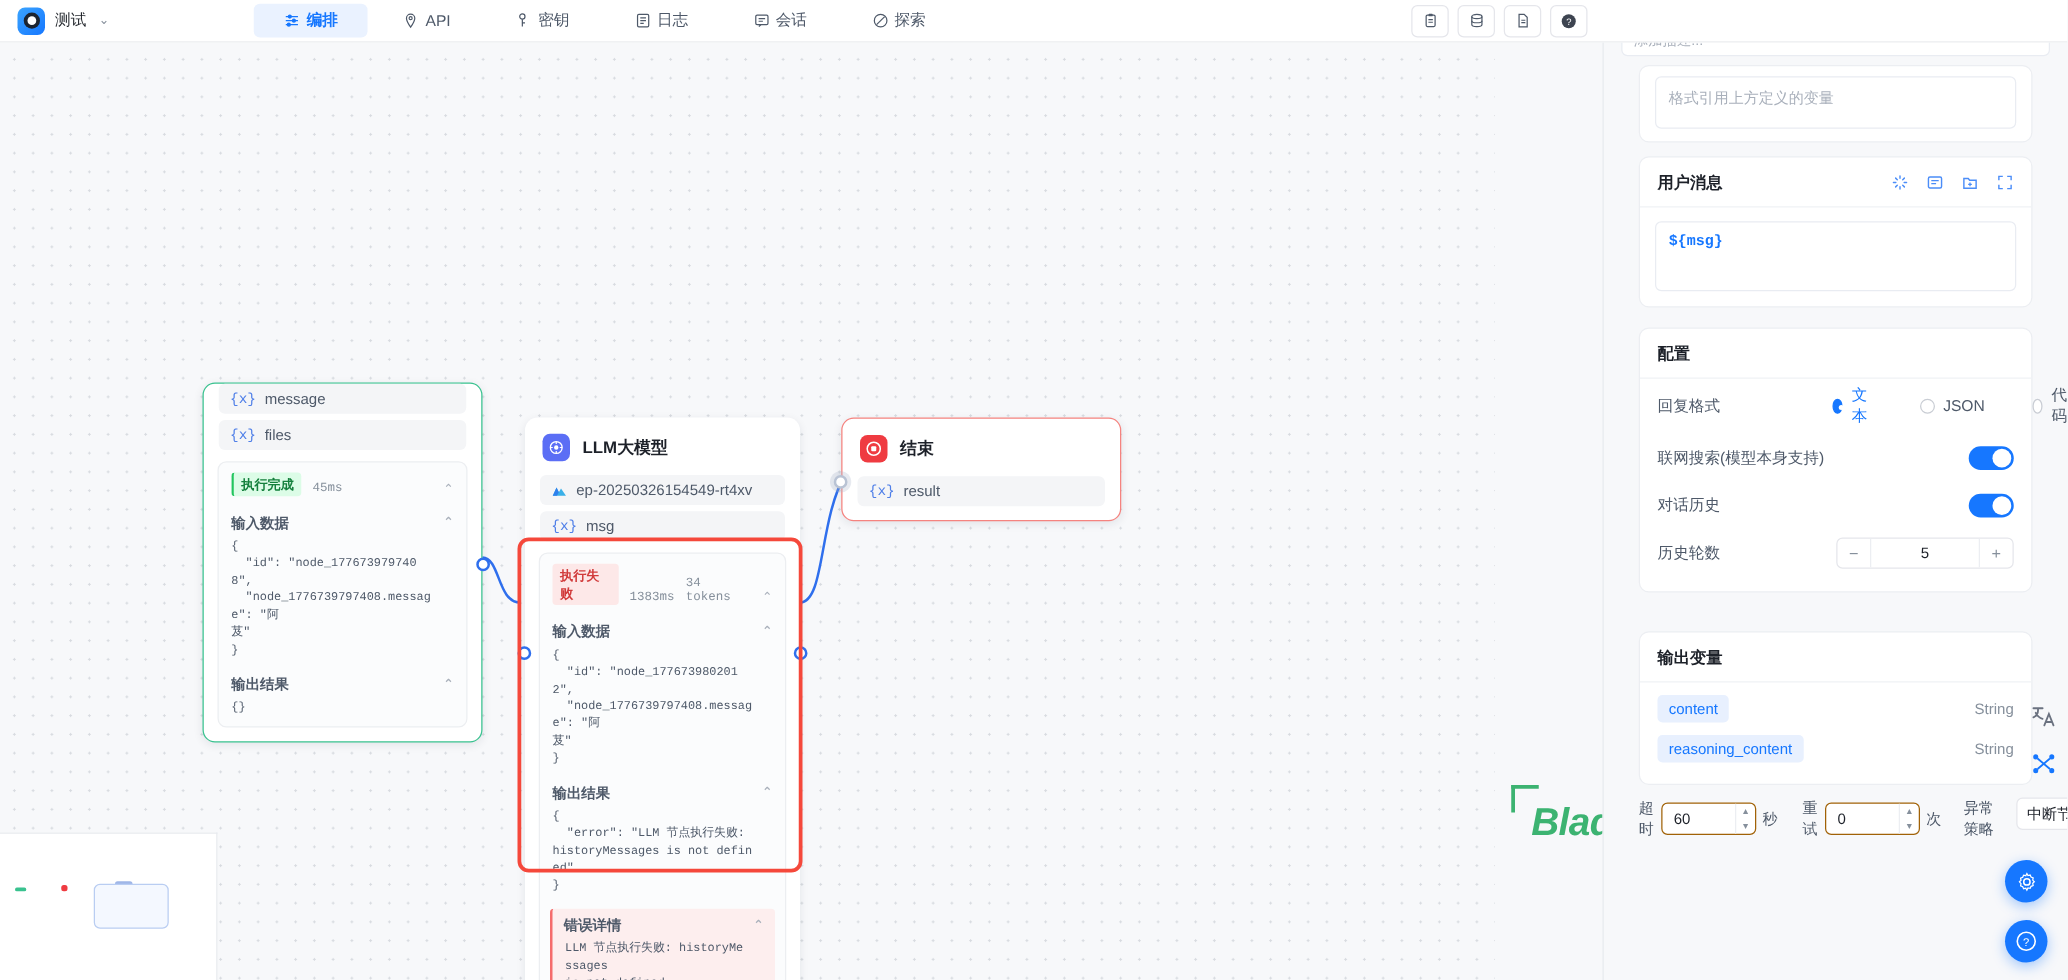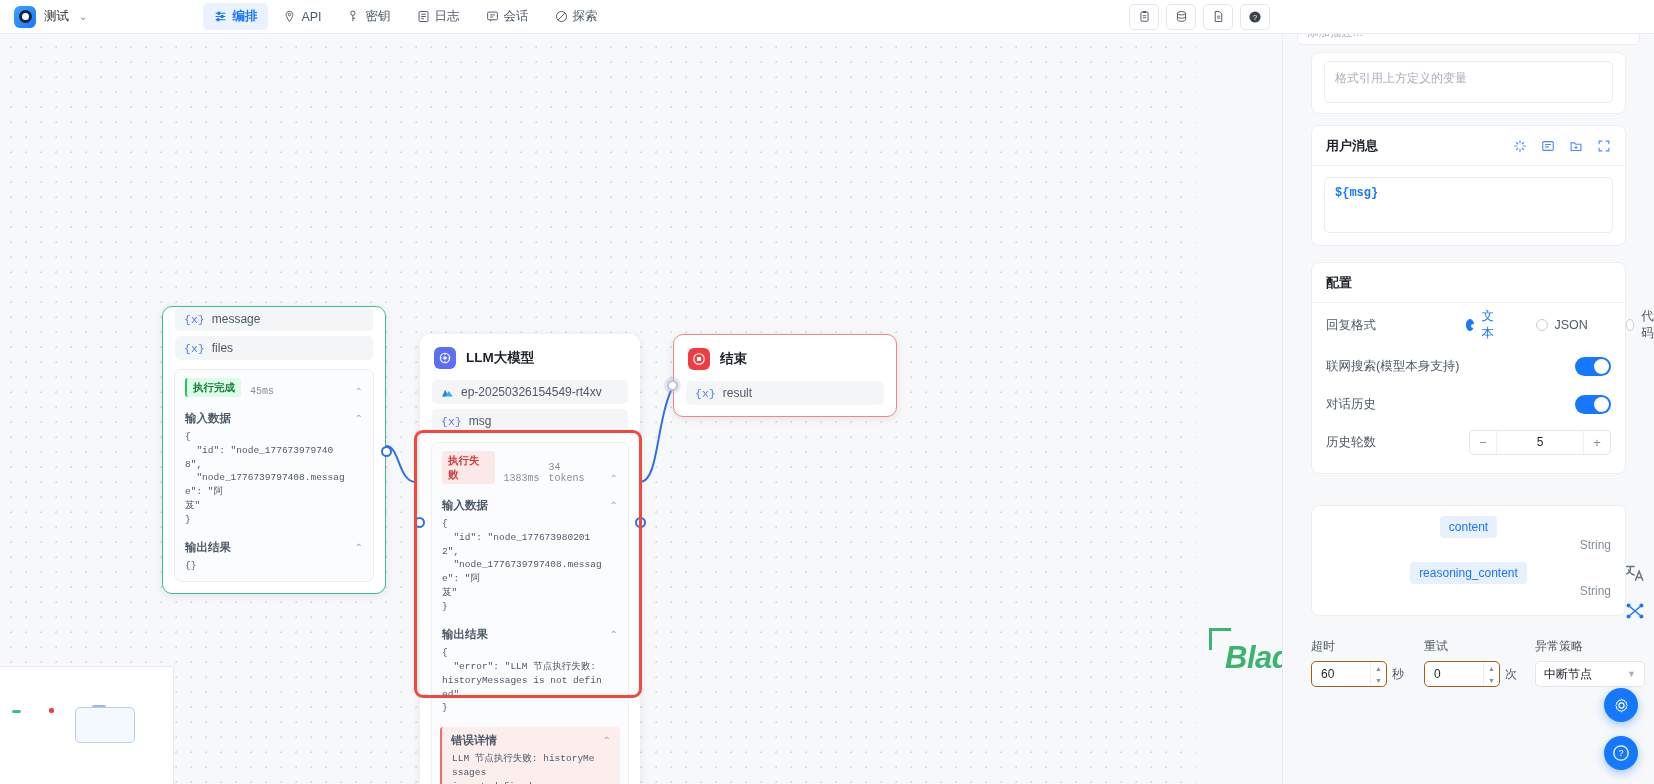--- a/index.html
+++ b/index.html
@@ -30,21 +30,21 @@
     content:""; position:absolute; left:3px; top:2.5px;
     width:7px;height:7px;border-radius:50%;background:#fff;
   }
   .brand-name { font-size: 12.5px; color: #1f2329; }
   .brand-caret { font-size: 10px; color: #86909c; margin-left: 2px; }
 
   .nav { display: flex; align-items: center; gap: 4px; margin-left: 116px; }
   .nav-item {
     display: flex; align-items: center; gap: 5px;
     font-size: 12.5px; color: #4e5969;
-    padding: 5px 11px; border-radius: 5px; cursor: pointer; white-space: nowrap;
+    padding: 5px 24px; border-radius: 5px; cursor: pointer; white-space: nowrap;
   }
   .nav-item.active { background: #eaf2ff; color: #1677ff; font-weight: 600; }
   .nav-item svg { display: block; }
 
   .header-actions { position: absolute; right: 384px; display: flex; gap: 7px; }
   .hbtn {
     width: 30px; height: 26px; border: 1px solid #e5e6eb; border-radius: 5px;
     background: #fff; display: flex; align-items: center; justify-content: center;
     cursor: pointer;
   }
@@ -154,28 +154,28 @@
   .radio.on .dot::after{content:"";position:absolute;left:3.5px;top:3.5px;width:4px;height:4px;border-radius:50%;background:#fff;}
   .radio.on span { color:#1677ff; }
   .switch { margin-left:auto; width:36px;height:19px;border-radius:10px;background:#1677ff;position:relative;cursor:pointer;}
   .switch::after{content:"";position:absolute;right:2px;top:2px;width:15px;height:15px;border-radius:50%;background:#fff;}
   .stepper {
     margin-left:auto; display:flex; align-items:center;
     border:1px solid #e5e6eb; border-radius:5px; height:25px; background:#fff; overflow:hidden;
   }
   .stepper .s-btn { width:26px; text-align:center; font-size:13px; color:#86909c; cursor:pointer; line-height:23px;}
   .stepper .s-val { width:88px; text-align:center; font-size:12px; color:#1d2129; border-left:1px solid #eceef2; border-right:1px solid #eceef2; line-height:23px;}
-  .ovrow { display:flex; align-items:center; padding: 5px 14px 5px 14px; flex-direction: column; }
+  .ovrow { display:flex; align-items:center; padding: 5px 14px 5px 14px; }
   .tag { background:#e8f0fe; color:#1677ff; font-size:12px; padding:4px 9px; border-radius:4px; }
   .ovtype { margin-left:auto; font-size:12px; color:#86909c; }
 
   .exc-card { margin: 0 14px; }
   .exc-h { font-size: 13px; font-weight:700; color:#1d2129; padding: 10px 0 8px 2px; }
   .exc-grid { display:flex; gap: 10px; padding: 0 0 10px 0; }
-  .exc-col { display:flex; flex-direction:column; gap:6px; }
+  .exc-col { display:flex; flex-direction:row; gap:6px; }
   .exc-lab { font-size:12px; color:#4e5969; }
   .num-in {
     display:flex; align-items:center; border:1px solid #a16207; border-radius:5px;
     background:#fff; height:26px; width:76px; padding-left:9px; font-size:12px; color:#1d2129;
   }
   .spin { margin-left:auto; display:flex; flex-direction:column; width:16px; height:100%; border-left:1px solid #eceef2;}
   .spin div { flex:1; display:flex;align-items:center;justify-content:center;font-size:7px;color:#86909c;}
   .unit { font-size:12px; color:#4e5969; margin-left:5px; align-self:center; }
   .sel {
     display:flex;align-items:center; border:1px solid #e5e6eb;border-radius:5px;background:#fff;
@@ -513,20 +513,23 @@
         <span class="lbl">历史轮数</span>
         <span class="stepper">
           <span class="s-btn">−</span>
           <span class="s-val">5</span>
           <span class="s-btn">+</span>
         </span>
       </div>
     </div>
 
     <div class="card" style="position:absolute; top:505px; left:14px; right:14px; padding-bottom:12px;">
+      <div class="card-h">
+        <span>输出变量</span>
+      </div>
       <div class="ovrow" style="padding-top:10px">
         <span class="tag">content</span>
         <span class="ovtype">String</span>
       </div>
       <div class="ovrow">
         <span class="tag">reasoning_content</span>
         <span class="ovtype">String</span>
       </div>
     </div>
 

